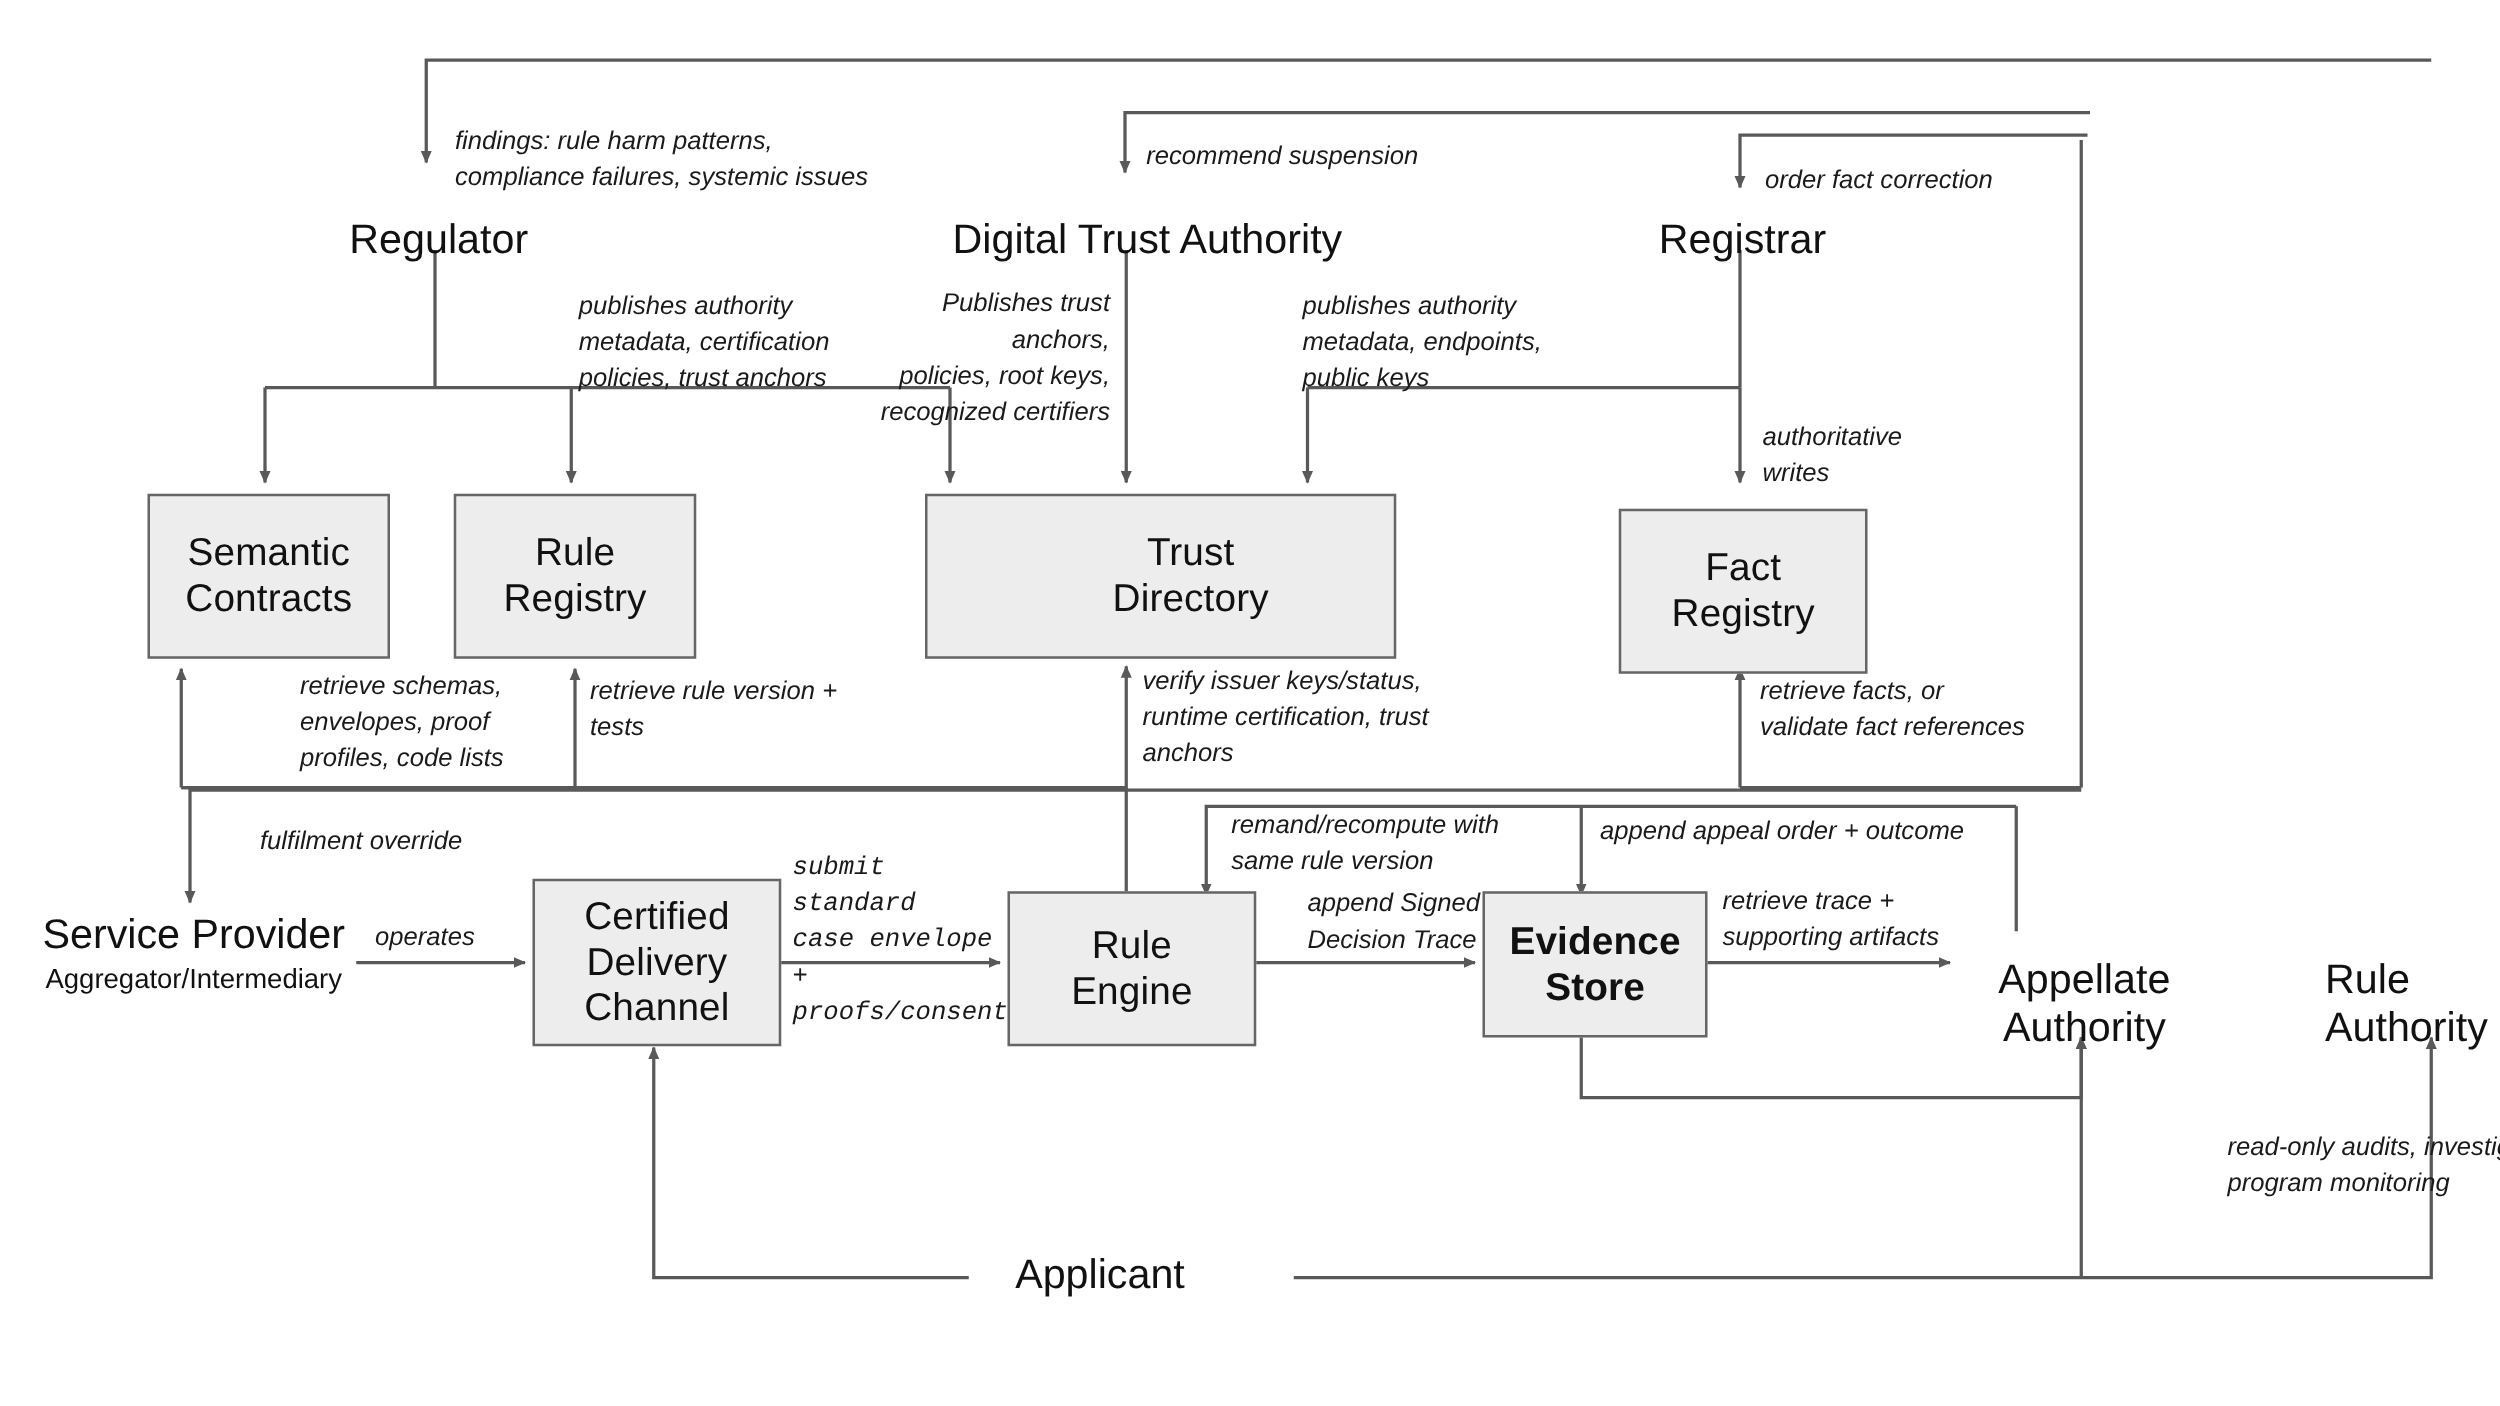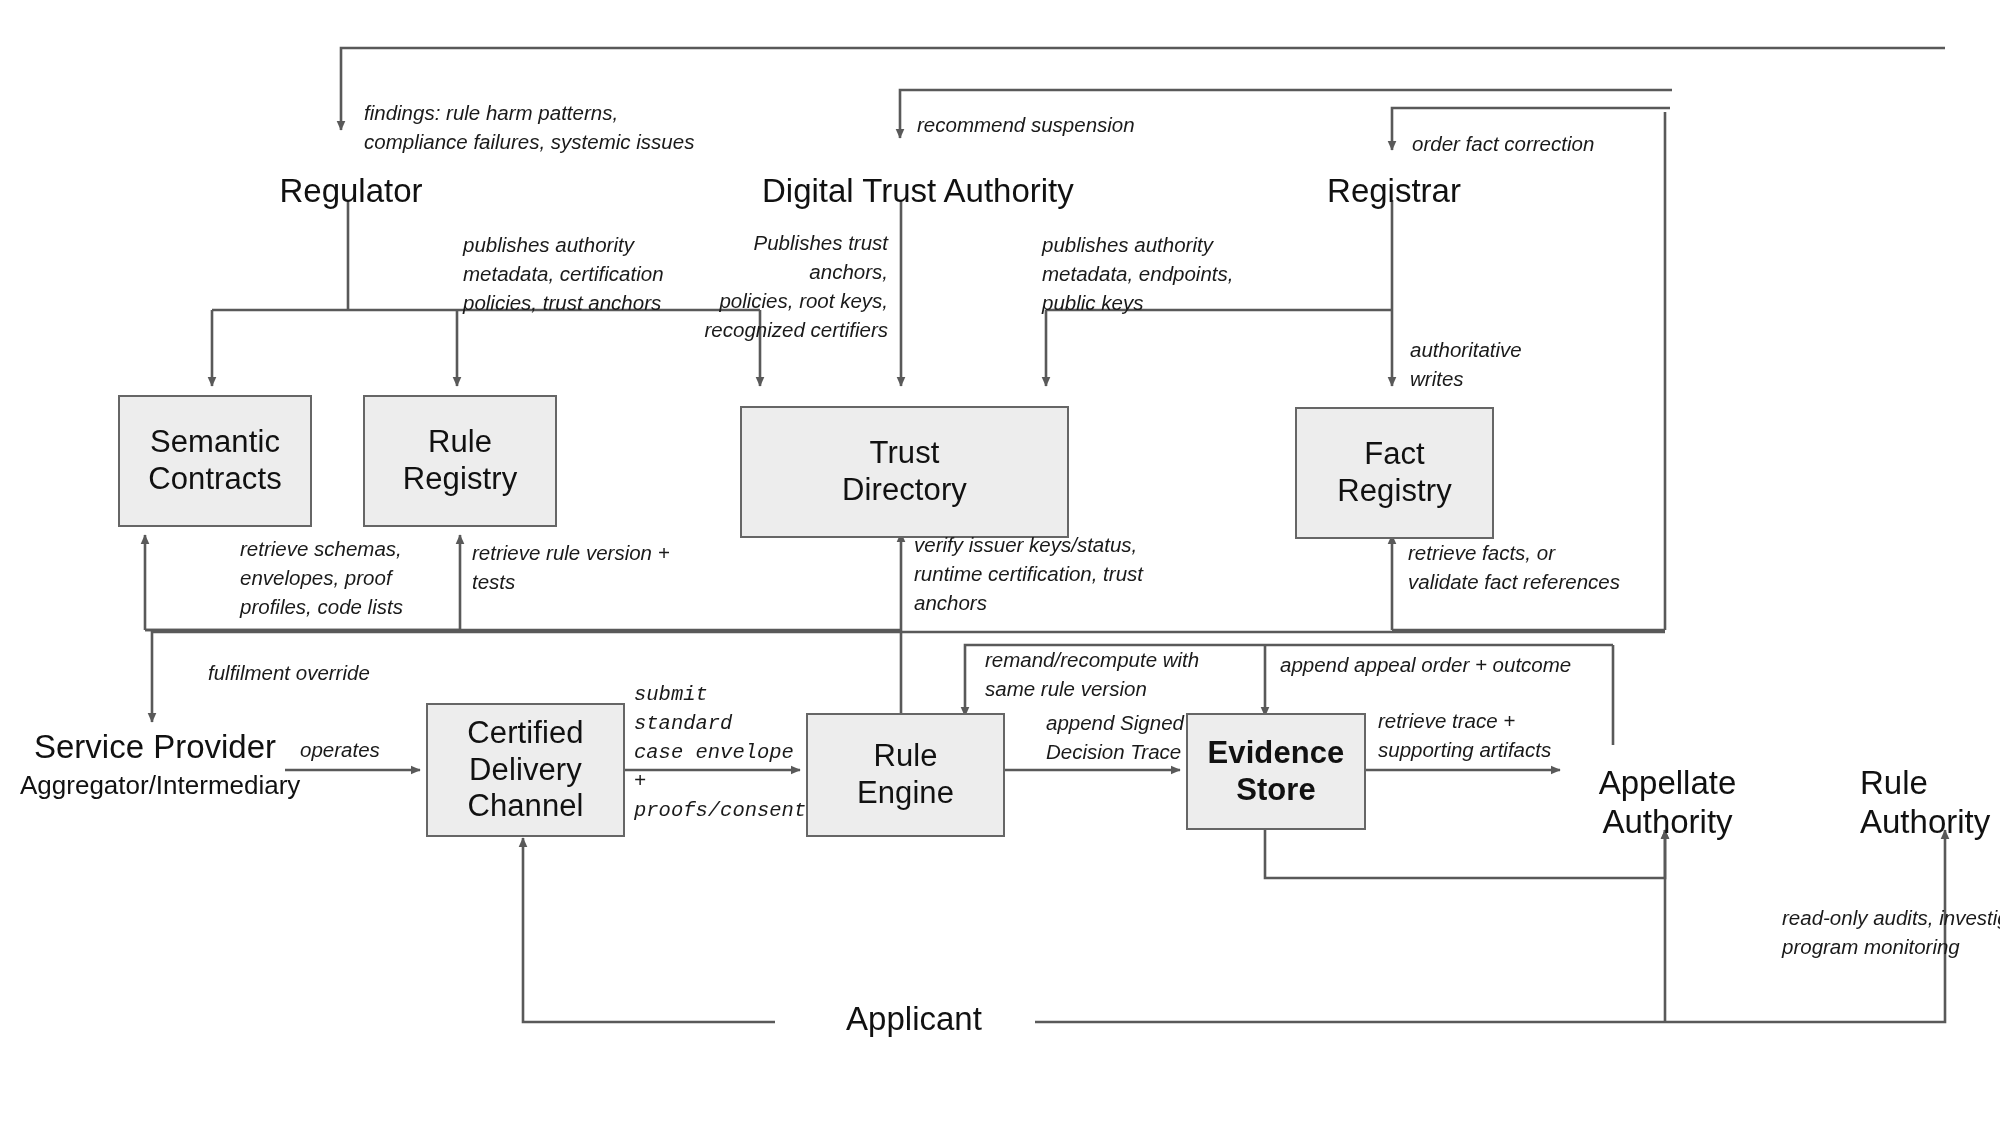--- a/index.html
+++ b/index.html
@@ -7,21 +7,21 @@
        font-family:"Liberation Sans","DejaVu Sans",sans-serif;}
   #stage{position:relative;width:2000px;height:1125px;background:#fff;}
   svg#wires{position:absolute;left:0;top:0;width:2000px;height:1125px;}
   .node-box{position:absolute;background:#ededed;border:2px solid #666666;
             display:flex;align-items:center;justify-content:center;
             text-align:center;color:#111;font-size:31px;line-height:1.18;
             letter-spacing:.1px;}
   .node-box.bold{font-weight:bold;}
   .actor{position:absolute;text-align:center;color:#111;font-size:33px;
          line-height:1.18;white-space:nowrap;}
-  .actor .sub{display:block;font-size:26px;line-height:1.3;margin-top:2px;}
+  .actor .sub{display:block;font-size:22px;line-height:1.3;margin-top:2px;}
   .edge-label{position:absolute;font-style:italic;font-size:20.5px;
               line-height:1.42;color:#1a1a1a;white-space:pre-line;}
   .edge-label.right{text-align:right;}
 </style>
 </head>
 <body>
 
 <div id="stage">
 
   <svg id="wires" viewBox="0 0 2000 1125" xmlns="http://www.w3.org/2000/svg">
@@ -90,21 +90,21 @@
   <div class="node-box" style="left:118px;top:395px;width:190px;height:128px;">
     <span style="white-space:pre-line">Semantic
 Contracts</span>
   </div>
 
   <div class="node-box" style="left:363px;top:395px;width:190px;height:128px;">
     <span style="white-space:pre-line">Rule
 Registry</span>
   </div>
 
-  <div class="node-box" style="left:740px;top:406px;width:325px;height:128px;">
+  <div class="node-box" style="left:740px;top:395px;width:325px;height:128px;padding-left:48px;">
     <span style="white-space:pre-line">Trust
 Directory</span>
   </div>
 
   <div class="node-box" style="left:1295px;top:407px;width:195px;height:128px;">
     <span style="white-space:pre-line">Fact
 Registry</span>
   </div>
 
   <div class="node-box" style="left:426px;top:703px;width:195px;height:130px;">
@@ -143,21 +143,21 @@
   <div class="actor" style="left:1575px;top:725px;width:185px;white-space:pre-line;">
     <span style="white-space:pre-line">Appellate
 Authority</span>
   </div>
 
   <div class="actor" style="left:1860px;top:725px;width:190px;text-align:left;white-space:pre-line;">
     <span style="white-space:pre-line">Rule
 Authority</span>
   </div>
 
-  <div class="actor" style="left:784px;top:1000px;width:260px;text-align:center;">
+  <div class="actor" style="left:750px;top:1000px;width:260px;text-align:center;">
     <span>Applicant</span>
   </div>
 
   <div class="edge-label" style="left:364px;top:98px;width:360px;">findings: rule harm patterns,
 compliance failures, systemic issues</div>
 
   <div class="edge-label" style="left:917px;top:110px;width:300px;">recommend suspension</div>
 
   <div class="edge-label" style="left:1412px;top:129px;width:300px;">order fact correction</div>
 

